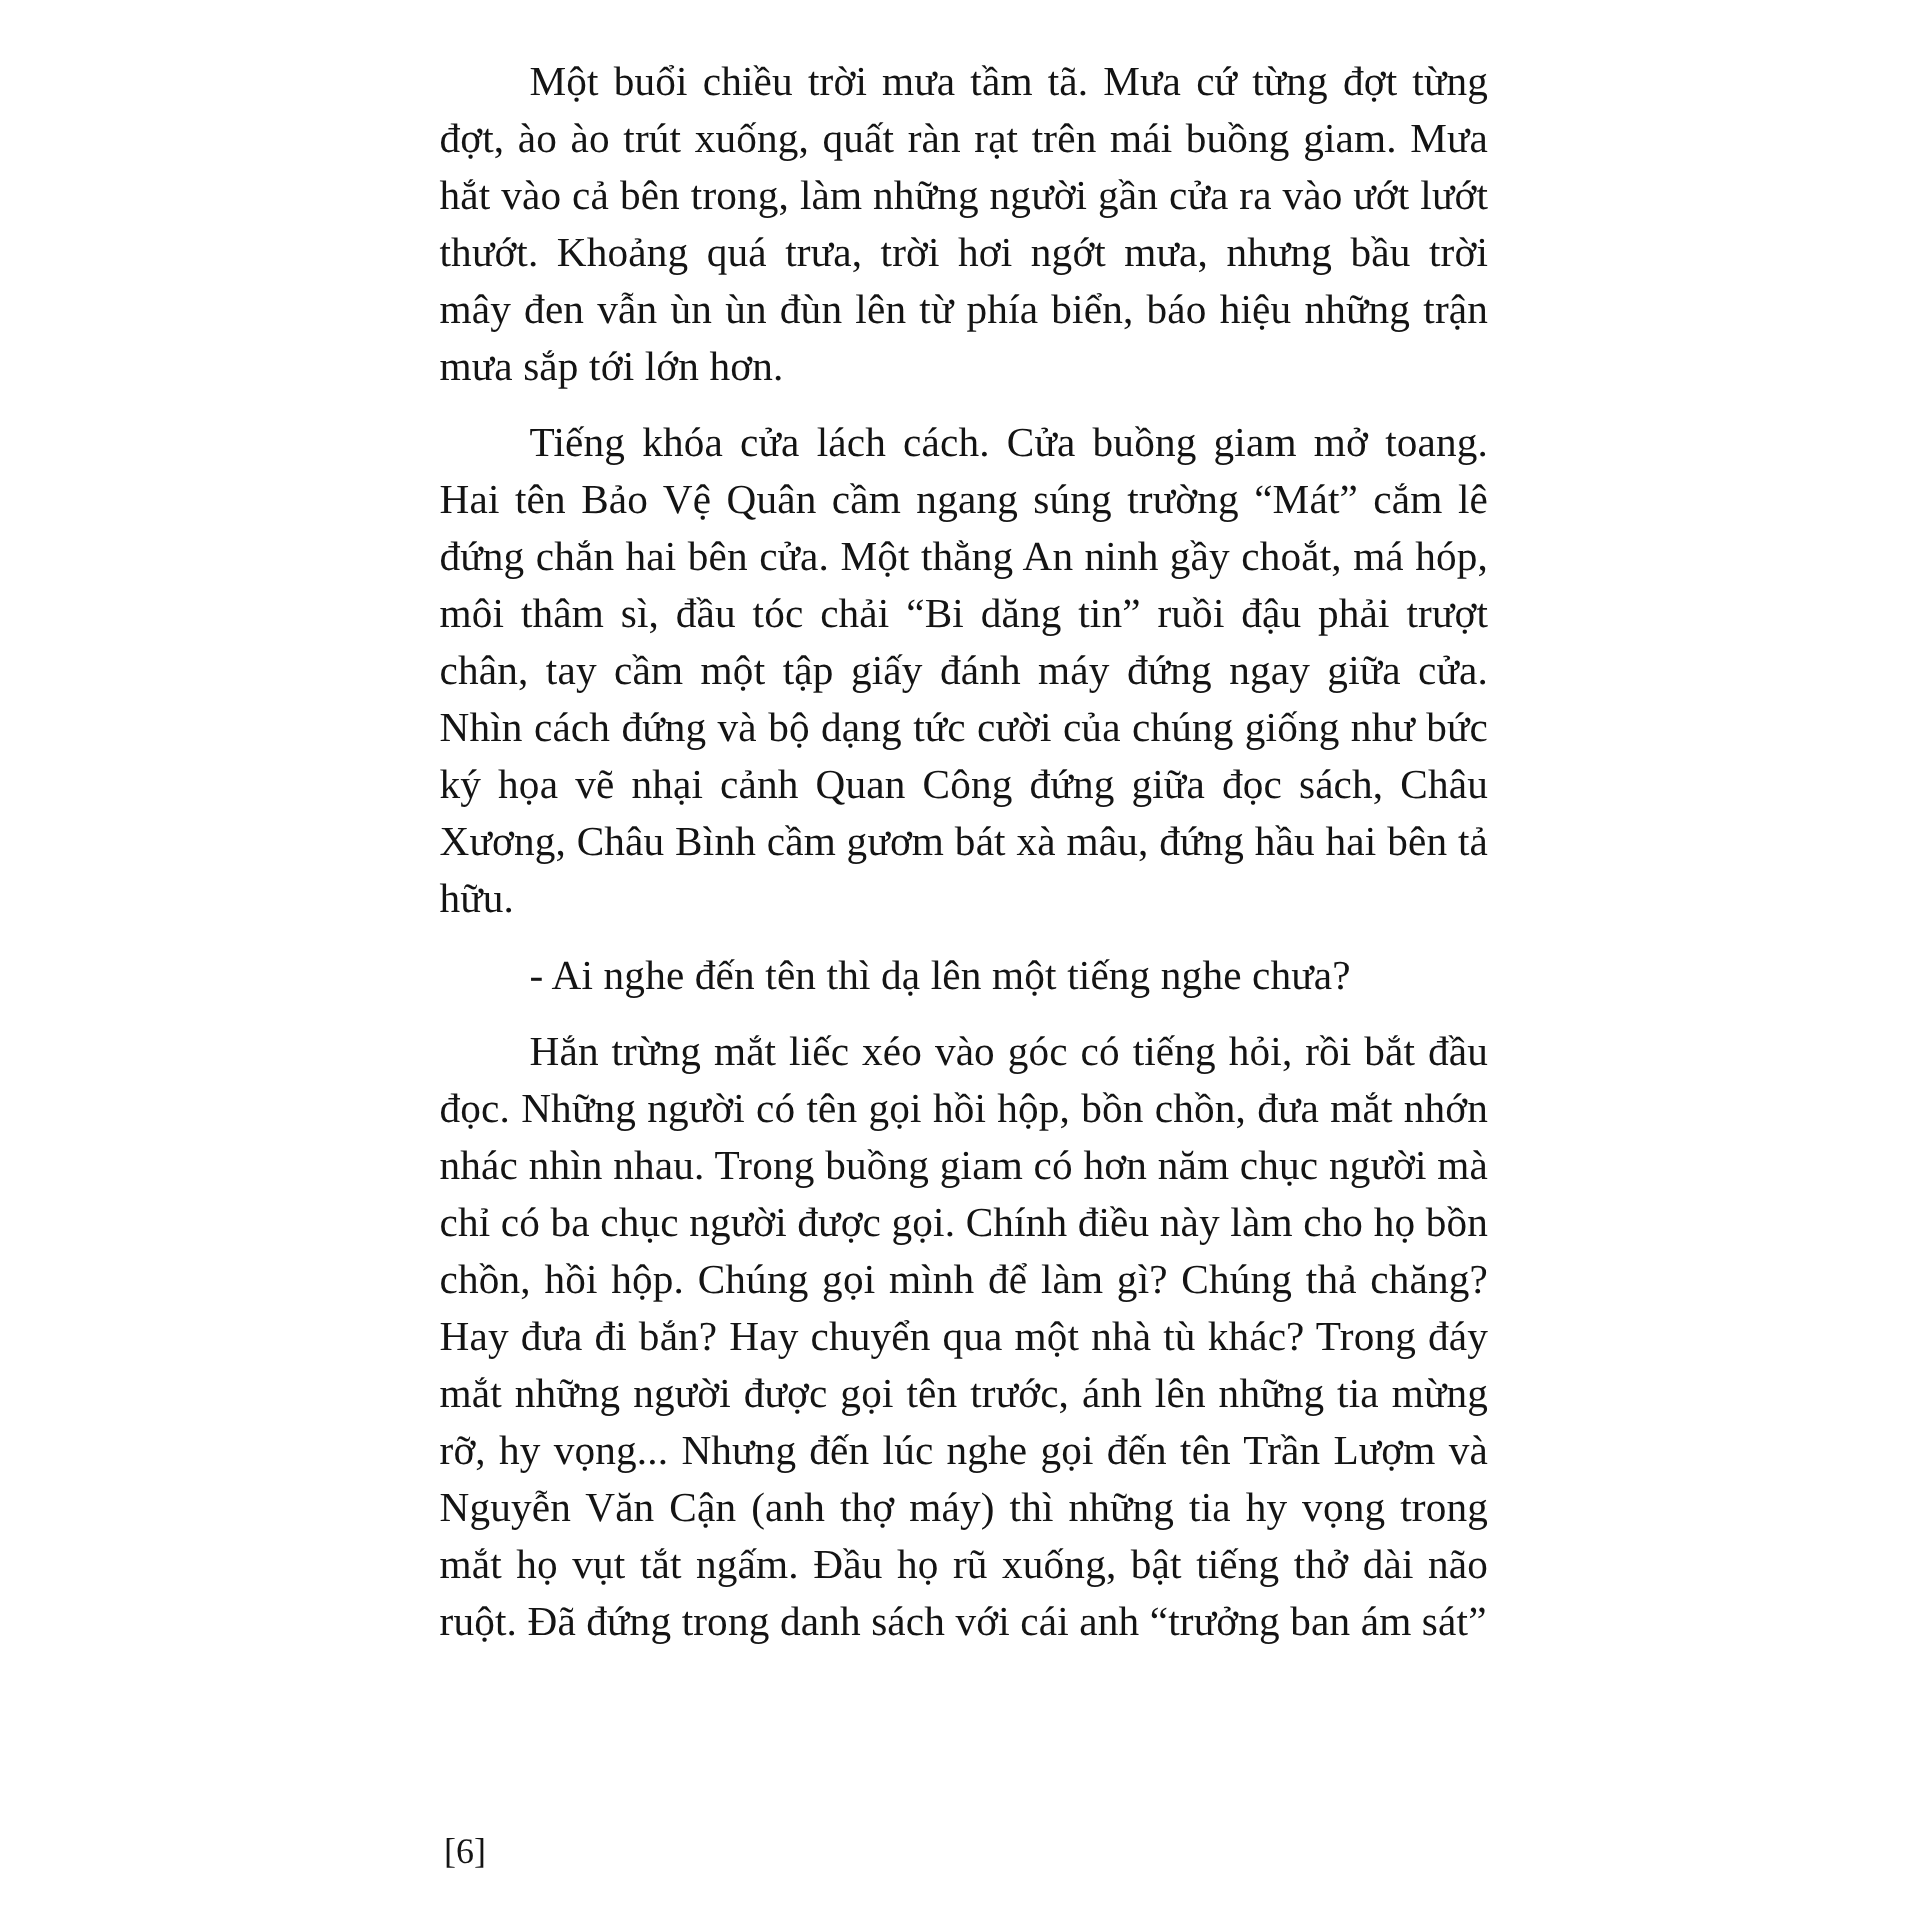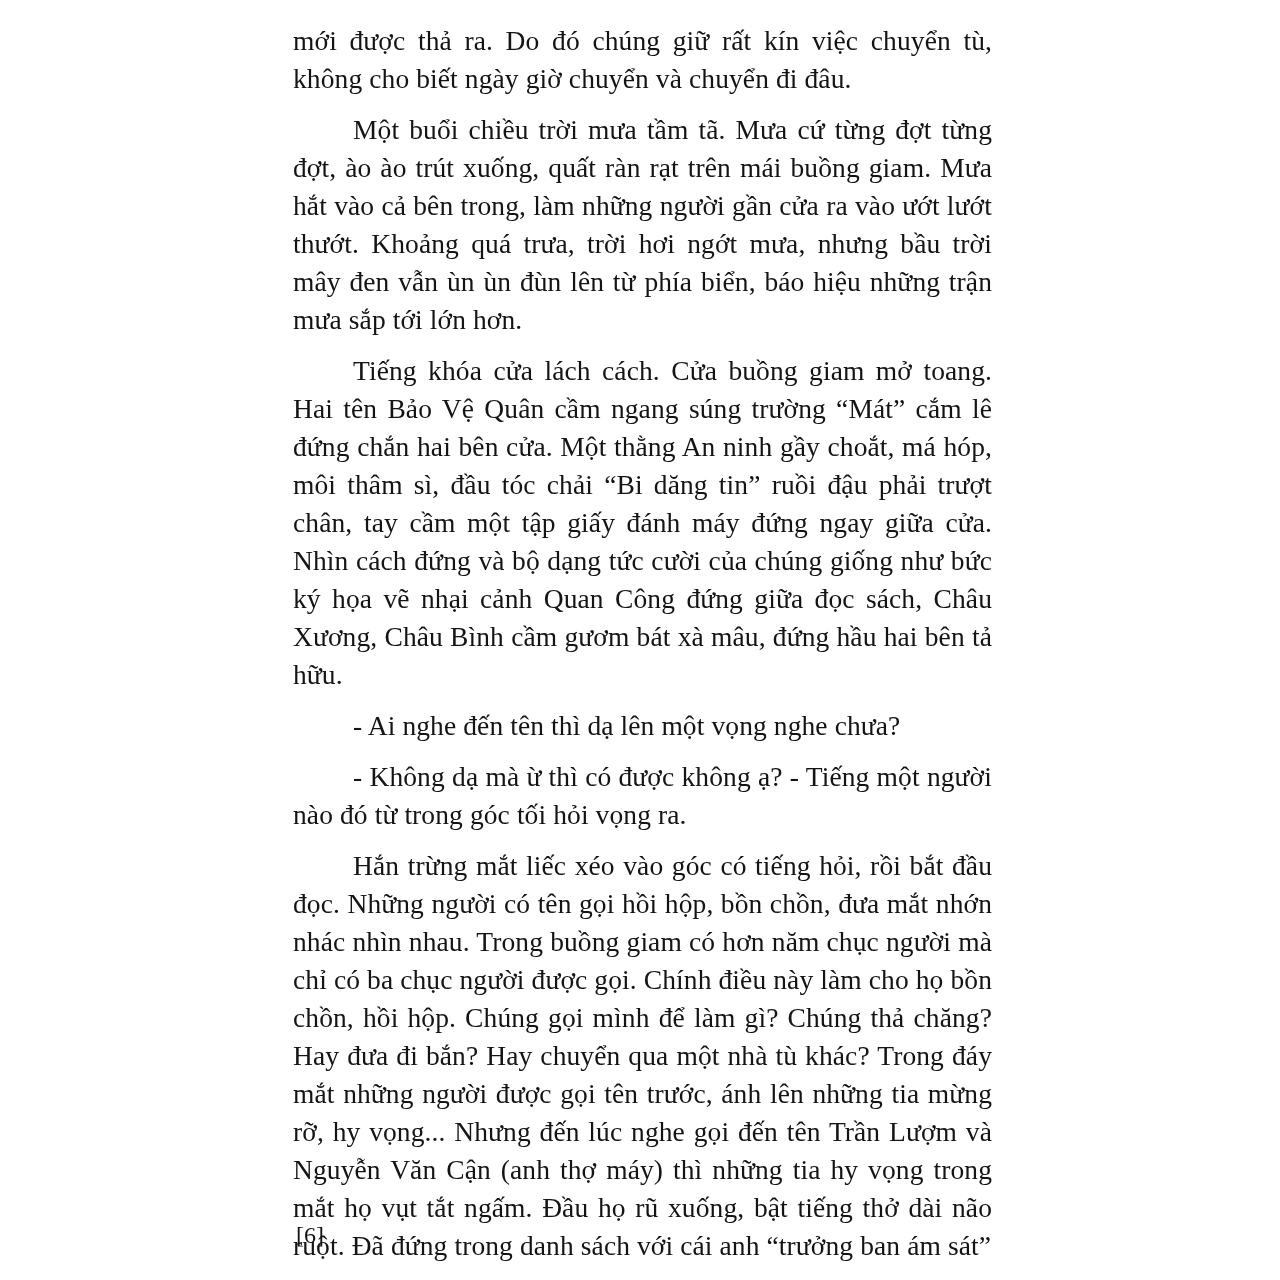--- a/index.html
+++ b/index.html
@@ -46,21 +46,19 @@
     font-family: "Liberation Serif", "DejaVu Serif", serif;
     font-size: 24px;
     color: #141414;
   }
 </style>
 </head>
 <body>
 
 <div class="page">
   <div class="text-block">
-    <p class="first">mới được thả ra. Do đó chúng giữ rất kín việc chuyển tù, không cho biết ngày giờ chuyển và chuyển đi đâu.</p>
     <p>Một buổi chiều trời mưa tầm tã. Mưa cứ từng đợt từng đợt, ào ào trút xuống, quất ràn rạt trên mái buồng giam. Mưa hắt vào cả bên trong, làm những người gần cửa ra vào ướt lướt thướt. Khoảng quá trưa, trời hơi ngớt mưa, nhưng bầu trời mây đen vẫn ùn ùn đùn lên từ phía biển, báo hiệu những trận mưa sắp tới lớn hơn.</p>
     <p>Tiếng khóa cửa lách cách. Cửa buồng giam mở toang. Hai tên Bảo Vệ Quân cầm ngang súng trường “Mát” cắm lê đứng chắn hai bên cửa. Một thằng An ninh gầy choắt, má hóp, môi thâm sì, đầu tóc chải “Bi dăng tin” ruồi đậu phải trượt chân, tay cầm một tập giấy đánh máy đứng ngay giữa cửa. Nhìn cách đứng và bộ dạng tức cười của chúng giống như bức ký họa vẽ nhại cảnh Quan Công đứng giữa đọc sách, Châu Xương, Châu Bình cầm gươm bát xà mâu, đứng hầu hai bên tả hữu.</p>
-    <p>- Ai nghe đến tên thì dạ lên một vọng nghe chưa?</p>
-    <p>- Không dạ mà ừ thì có được không ạ? - Tiếng một người nào đó từ trong góc tối hỏi vọng ra.</p>
+    <p>- Ai nghe đến tên thì dạ lên một tiếng nghe chưa?</p>
     <p>Hắn trừng mắt liếc xéo vào góc có tiếng hỏi, rồi bắt đầu đọc. Những người có tên gọi hồi hộp, bồn chồn, đưa mắt nhớn nhác nhìn nhau. Trong buồng giam có hơn năm chục người mà chỉ có ba chục người được gọi. Chính điều này làm cho họ bồn chồn, hồi hộp. Chúng gọi mình để làm gì? Chúng thả chăng? Hay đưa đi bắn? Hay chuyển qua một nhà tù khác? Trong đáy mắt những người được gọi tên trước, ánh lên những tia mừng rỡ, hy vọng... Nhưng đến lúc nghe gọi đến tên Trần Lượm và Nguyễn Văn Cận (anh thợ máy) thì những tia hy vọng trong mắt họ vụt tắt ngấm. Đầu họ rũ xuống, bật tiếng thở dài não ruột. Đã đứng trong danh sách với cái anh “trưởng ban ám sát”</p>
   </div>
   <div class="footer">[6]</div>
 </div>
 
 </body></html>

